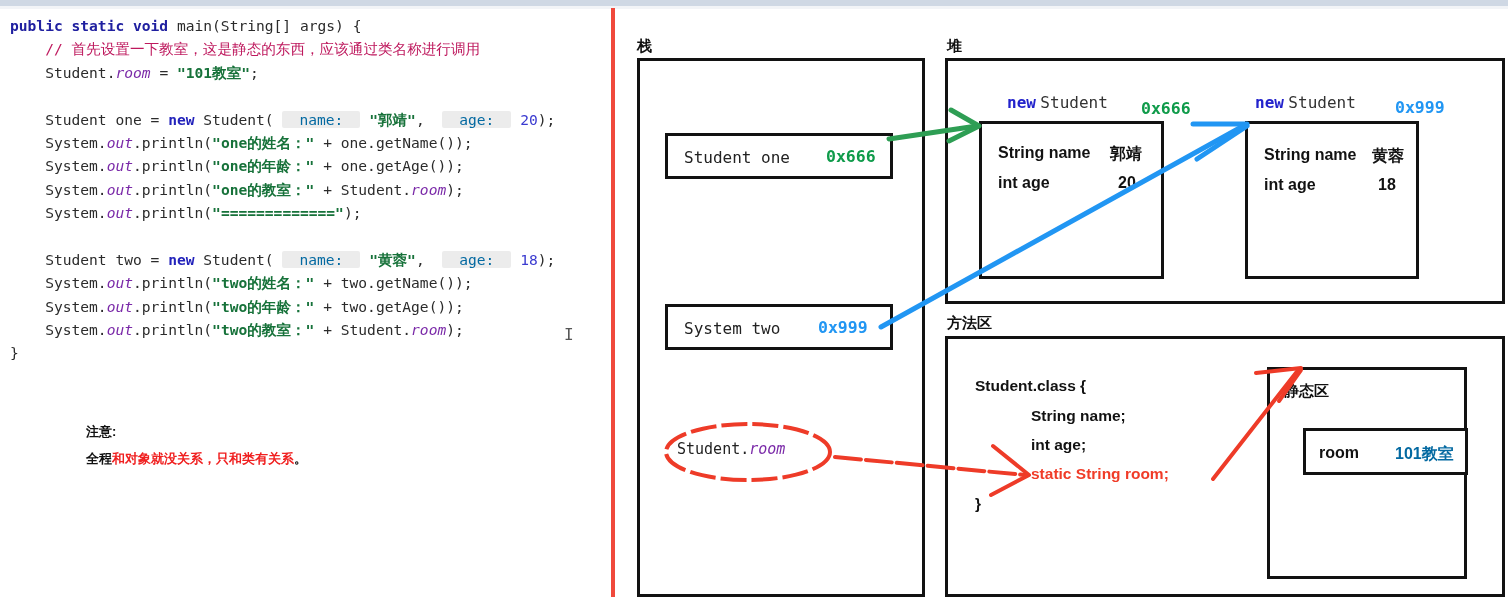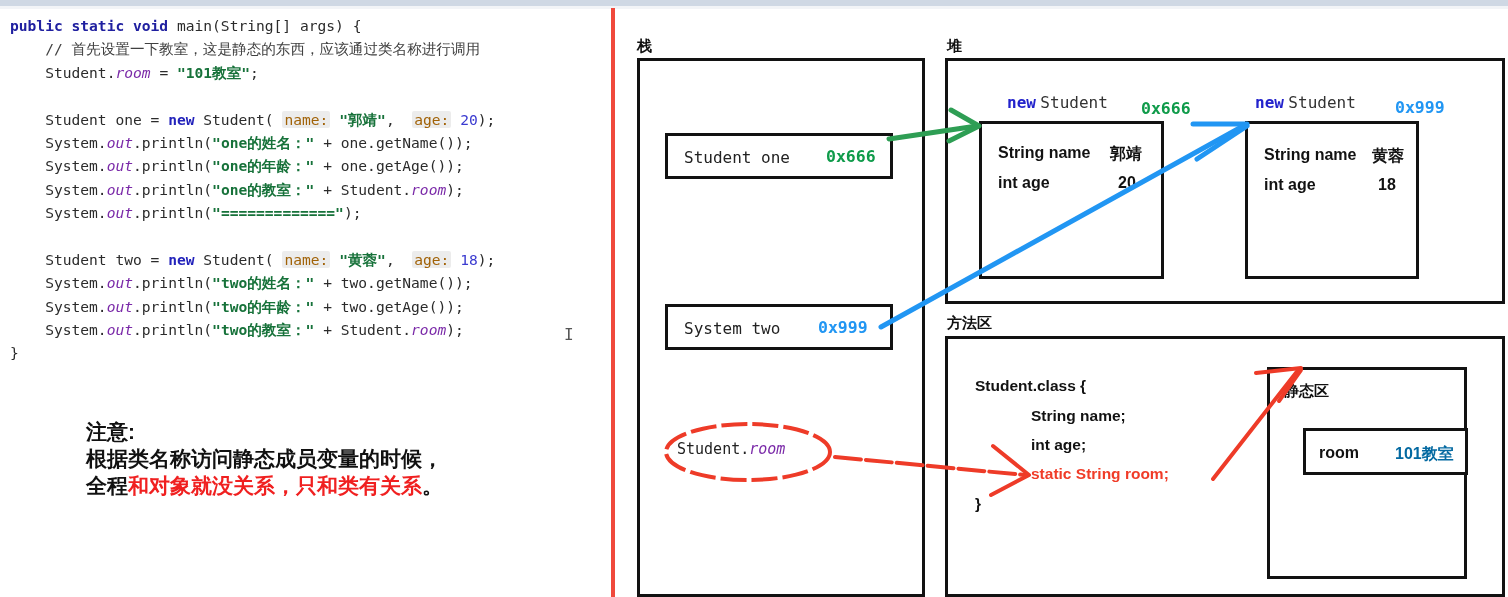--- a/index.html
+++ b/index.html
@@ -47,46 +47,46 @@
     left: 10px; top: 5px;
     font-family: "DejaVu Sans Mono", "Liberation Mono", monospace;
     font-size: 14.6px;
     line-height: 23.4px;
     white-space: pre;
     color: #2b2b2b;
   }
   .code .ln { display: block; height: 23.4px; }
   .kw   { color: #2020a0; font-weight: bold; }
   .kw2  { color: #2222bb; font-weight: bold; }
-  .cmt  { color: #404040; }
+  .cmt  { color: #be185d; }
   .str  { color: #17723a; font-weight: bold; }
   .num  { color: #3b3bd0; }
   .fld  { color: #7a29a8; font-style: italic; }
   .plain{ color: #2b2b2b; }
   .hint {
-    color: #a16207;
+    color: #0369a1;
     background: #ececec;
     border-radius: 2px;
-    padding: 0 2px;
+    padding: 0 17px;
     margin-top: 8px;
   }
   
   #caret {
     position: absolute;
     left: 564px; top: 316px;
     width: 11px; height: 21px;
     color: #555;
     font-family: "DejaVu Sans Mono", monospace;
     font-size: 16px;
   }
   
   #note {
     position: absolute;
     left: 86px; top: 409px;
-    font-size: 21px;
+    font-size: 13px;
     font-weight: bold;
     line-height: 27px;
     color: #111;
     white-space: nowrap;
   }
   #note .red { color: #f02020; }
 
   
   #diagram {
     position: absolute;
@@ -176,21 +176,20 @@
   <div id="top-strip"></div>
   <div id="top-strip-inner"></div>
   <div id="divider"></div>
 
   <div id="code-pane">
     <div class="code" id="code-block"><span class="ln"><span class="kw">public static void </span><span class="plain">main(String[] args) {</span></span><span class="ln"><span class="cmt">    // 首先设置一下教室，这是静态的东西，应该通过类名称进行调用</span></span><span class="ln"><span class="plain">    Student.</span><span class="fld">room</span><span class="plain"> = </span><span class="str">"101教室"</span><span class="plain">;</span></span><span class="ln">&nbsp;</span><span class="ln"><span class="plain">    Student one = </span><span class="kw2">new</span><span class="plain"> Student( </span><span class="hint">name:</span><span class="plain"> </span><span class="str">"郭靖"</span><span class="plain">,  </span><span class="hint">age:</span><span class="plain"> </span><span class="num">20</span><span class="plain">);</span></span><span class="ln"><span class="plain">    System.</span><span class="fld">out</span><span class="plain">.println(</span><span class="str">"one的姓名："</span><span class="plain"> + one.getName());</span></span><span class="ln"><span class="plain">    System.</span><span class="fld">out</span><span class="plain">.println(</span><span class="str">"one的年龄："</span><span class="plain"> + one.getAge());</span></span><span class="ln"><span class="plain">    System.</span><span class="fld">out</span><span class="plain">.println(</span><span class="str">"one的教室："</span><span class="plain"> + Student.</span><span class="fld">room</span><span class="plain">);</span></span><span class="ln"><span class="plain">    System.</span><span class="fld">out</span><span class="plain">.println(</span><span class="str">"============="</span><span class="plain">);</span></span><span class="ln">&nbsp;</span><span class="ln"><span class="plain">    Student two = </span><span class="kw2">new</span><span class="plain"> Student( </span><span class="hint">name:</span><span class="plain"> </span><span class="str">"黄蓉"</span><span class="plain">,  </span><span class="hint">age:</span><span class="plain"> </span><span class="num">18</span><span class="plain">);</span></span><span class="ln"><span class="plain">    System.</span><span class="fld">out</span><span class="plain">.println(</span><span class="str">"two的姓名："</span><span class="plain"> + two.getName());</span></span><span class="ln"><span class="plain">    System.</span><span class="fld">out</span><span class="plain">.println(</span><span class="str">"two的年龄："</span><span class="plain"> + two.getAge());</span></span><span class="ln"><span class="plain">    System.</span><span class="fld">out</span><span class="plain">.println(</span><span class="str">"two的教室："</span><span class="plain"> + Student.</span><span class="fld">room</span><span class="plain">);</span></span><span class="ln"><span class="plain">}</span></span></div>
     <div id="caret">I</div>
 
     <div id="note">
       <div>注意:</div>
-      <div>根据类名称访问静态成员变量的时候，</div>
       <div><span>全程</span><span class="red">和对象就没关系，只和类有关系</span><span>。</span></div>
     </div>
   </div>
 
   <div id="diagram">
 
     <div class="area-label" style="left:22px; top:28px;">栈</div>
     <div class="box" style="left:22px; top:49px; width:288px; height:539px;"></div>
 
     <div class="innerbox" style="left:50px; top:124px; width:228px; height:46px;">

